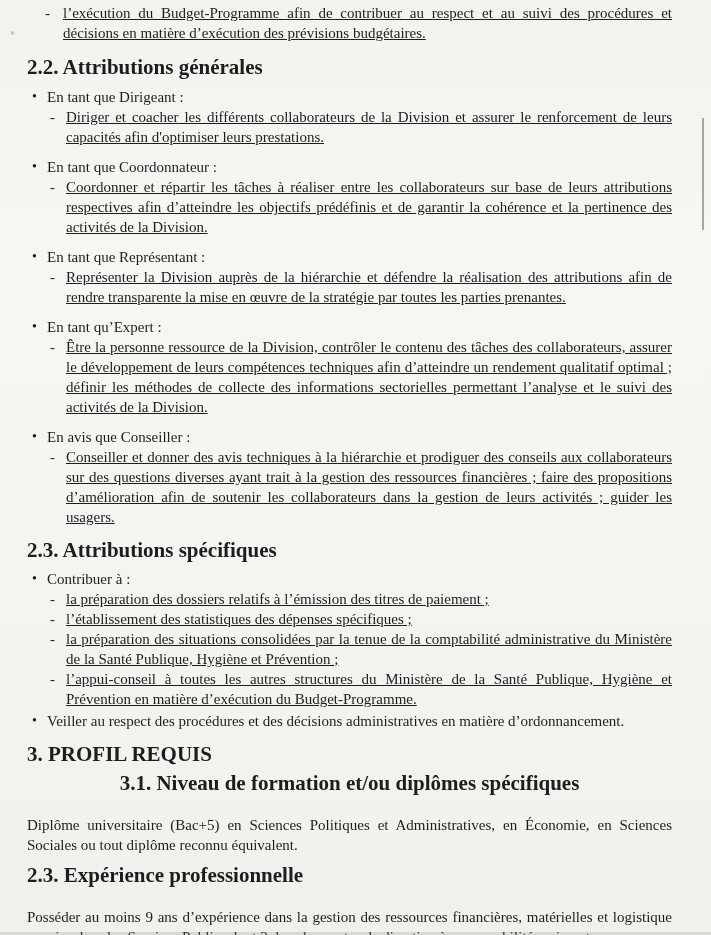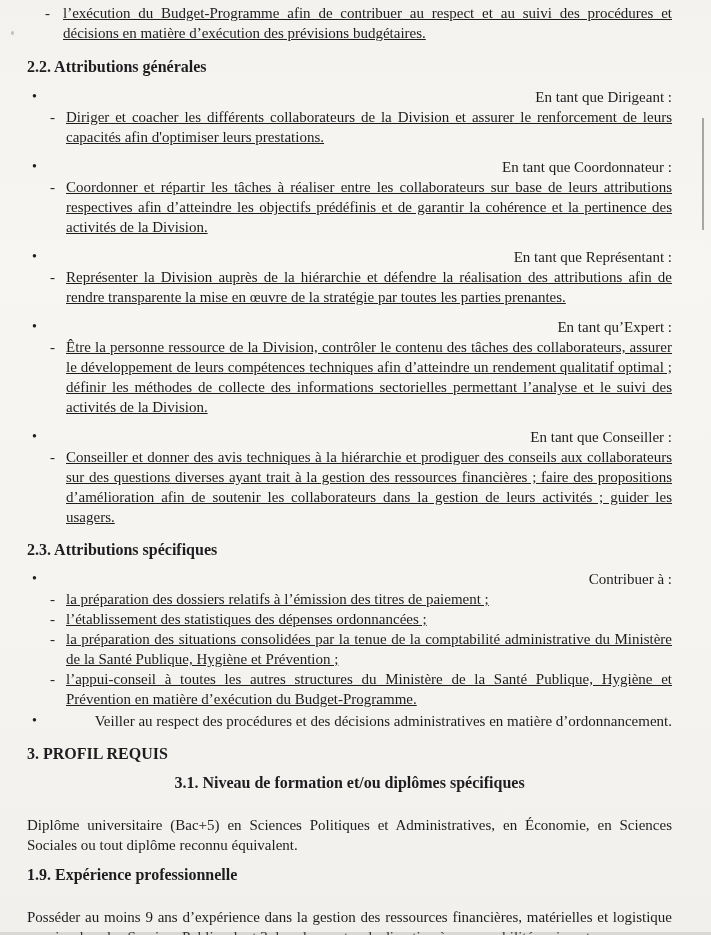--- a/index.html
+++ b/index.html
@@ -8,36 +8,36 @@
     position:relative;
     width:711px; height:935px;
     box-sizing:border-box;
     padding:3px 39px 0 27px;
     background:linear-gradient(180deg,#f3f2ef 0%,#f7f6f3 28%,#f5f4f1 60%,#f1f0ed 100%);
     font-family:"Liberation Serif", serif;
     font-size:15px; line-height:20px;
     color:#1d1d1f;
     overflow:hidden;
   }
-  .heading { font-weight:bold; font-size:16px; }
+  .heading { font-weight:bold; font-size:21px; }
   .h22 { margin-top:14px; }
   .h23 { margin-top:13px;font-family:Liberation Serif, serif; }
   .h3  { margin-top:13px; }
   .h31 { margin-top:9px;text-align:center; }
   .h32 { margin-top:10px; }
   .cont { display:flex; margin-left:18px; }
   .cont .marker { flex:0 0 18px; }
   .l1 { display:flex; margin-left:5px; }
   .l1 .marker { flex:0 0 15px; }
   .l2 { display:flex; margin-left:23px; }
   .l2 .marker { flex:0 0 16px; }
   .role { margin-top:10px; }
   .group-top { margin-top:9px; }
   .veiller { margin-top:2px; }
-  .text { flex:1;text-align:right; }
+  .text { flex:1; }
   .j { text-align:justify;text-decoration:underline; }
   .para { text-align:justify; margin-top:22px; }
   .bullet-glyph { font-size:14px; }
   
   .streak {
     position:absolute; left:702px; top:118px; width:2px; height:112px;
     background:rgba(70,70,72,.45); filter:blur(.4px);
   }
   .speck {
     position:absolute; left:11px; top:31px; width:3px; height:4px;
@@ -100,42 +100,42 @@
     </div>
     <div class="l2">
       <span class="marker">-</span>
       <span class="text j">Être la personne ressource de la Division, contrôler le contenu des tâches des collaborateurs, assurer le développement de leurs compétences techniques afin d’atteindre un rendement qualitatif optimal ; définir les méthodes de collecte des informations sectorielles permettant l’analyse et le suivi des activités de la Division.</span>
     </div>
   </div>
 
   <div class="role">
     <div class="l1">
       <span class="marker bullet-glyph">•</span>
-      <span class="text">En tant que Conseiller :</span>
+      <span class="text">En avis que Conseiller :</span>
     </div>
     <div class="l2">
       <span class="marker">-</span>
       <span class="text j">Conseiller et donner des avis techniques à la hiérarchie et prodiguer des conseils aux collaborateurs sur des questions diverses ayant trait à la gestion des ressources financières ; faire des propositions d’amélioration afin de soutenir les collaborateurs dans la gestion de leurs activités ; guider les usagers.</span>
     </div>
   </div>
 
   <div class="heading h23">2.3. Attributions spécifiques</div>
 
   <div class="group-top">
     <div class="l1">
       <span class="marker bullet-glyph">•</span>
       <span class="text">Contribuer à :</span>
     </div>
     <div class="l2">
       <span class="marker">-</span>
       <span class="text j">la préparation des dossiers relatifs à l’émission des titres de paiement ;</span>
     </div>
     <div class="l2">
       <span class="marker">-</span>
-      <span class="text j">l’établissement des statistiques des dépenses ordonnancées ;</span>
+      <span class="text j">l’établissement des statistiques des dépenses spécifiques ;</span>
     </div>
     <div class="l2">
       <span class="marker">-</span>
       <span class="text j">la préparation des situations consolidées par la tenue de la comptabilité administrative du Ministère de la Santé Publique, Hygiène et Prévention ;</span>
     </div>
     <div class="l2">
       <span class="marker">-</span>
       <span class="text j">l’appui-conseil à toutes les autres structures du Ministère de la Santé Publique, Hygiène et Prévention en matière d’exécution du Budget-Programme.</span>
     </div>
   </div>
@@ -143,19 +143,19 @@
   <div class="l1 veiller">
     <span class="marker bullet-glyph">•</span>
     <span class="text">Veiller au respect des procédures et des décisions administratives en matière d’ordonnancement.</span>
   </div>
 
   <div class="heading h3">3. PROFIL REQUIS</div>
 
   <div class="heading h31">3.1. Niveau de formation et/ou diplômes spécifiques</div>
   <div class="para">Diplôme universitaire (Bac+5) en Sciences Politiques et Administratives, en Économie, en Sciences Sociales ou tout diplôme reconnu équivalent.</div>
 
-  <div class="heading h32">1.9. Expérience professionnelle</div>
+  <div class="heading h32">2.3. Expérience professionnelle</div>
   <div class="para">Posséder au moins 9 ans d’expérience dans la gestion des ressources financières, matérielles et logistique acquise dans les Services Publics dont 3 dans les postes de direction à responsabilité croissante.</div>
 
   <div class="streak"></div>
   <div class="speck"></div>
   <div class="bottom-edge"></div>
 </div>
 
 </body></html>

